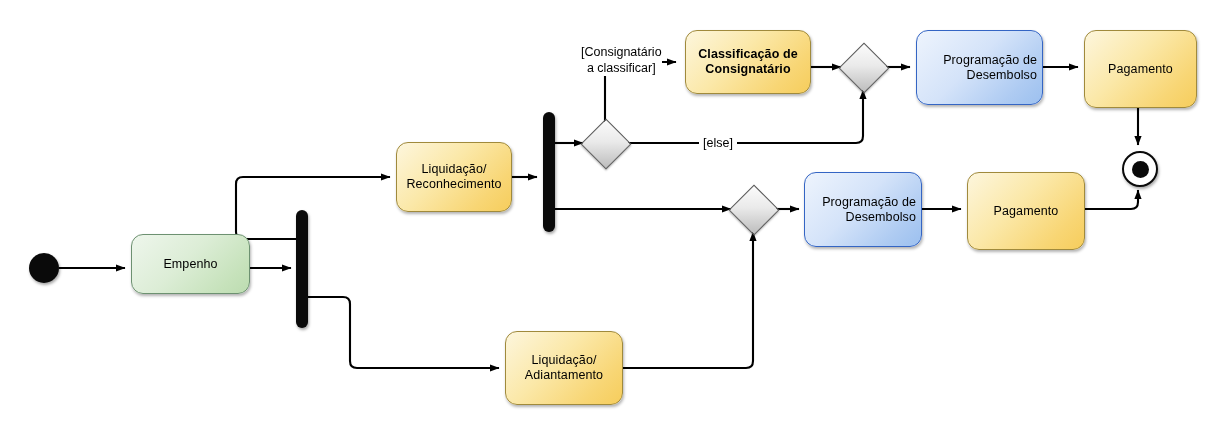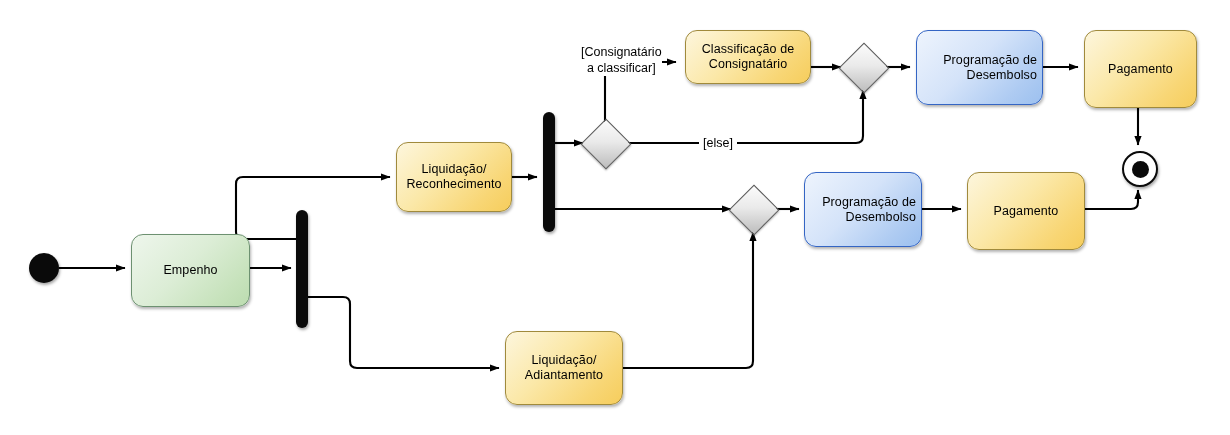--- a/index.html
+++ b/index.html
@@ -155,21 +155,21 @@
       <path d="M771,209 L799,209" marker-end="url(#arrow)"></path>
 
       <path d="M922,209 L961,209" marker-end="url(#arrow)"></path>
 
       <path d="M1085,209 L1131,209 Q1138,209 1138,202 L1138,190" marker-end="url(#arrow)"></path>
     </g>
   </svg>
 
   <div class="start-node" style="left:29px; top:253px;"></div>
 
-  <div class="node node-green" style="left:131px; top:234px; width:119px; height:73px;">
+  <div class="node node-green" style="left:131px; top:234px; width:119px; height:60px;">
     <span>Empenho</span>
   </div>
 
   <div class="bar" style="left:296px; top:210px; width:12px; height:118px;"></div>
 
   <div class="node node-yellow" style="left:396px; top:142px; width:116px; height:70px; flex-direction:column;">
     <span>Liquidação/</span>
     <span>Reconhecimento</span>
   </div>
 
@@ -184,21 +184,21 @@
 
   <div class="guard" style="left:571px; top:44px; width:auto;margin-left:10px;">
     <div>[Consignatário</div>
     <div>a classificar]</div>
   </div>
 
   <div class="guard" style="left:699px; top:135px; padding:0 4px;text-align:right;">
     <span>[else]</span>
   </div>
 
-  <div class="node node-yellow" style="left:685px; top:30px; width:126px; height:54px; flex-direction:column;">
+  <div class="node node-yellow" style="left:685px; top:30px; width:126px; height:64px; flex-direction:column;font-weight:bold;">
     <span>Classificação de</span>
     <span>Consignatário</span>
   </div>
 
   <div class="diamond" style="left:846px; top:50px;"></div>
 
   <div class="node node-blue" style="left:916px; top:30px; width:127px; height:75px; flex-direction:column;">
     <span>Programação de</span>
     <span>Desembolso</span>
   </div>

